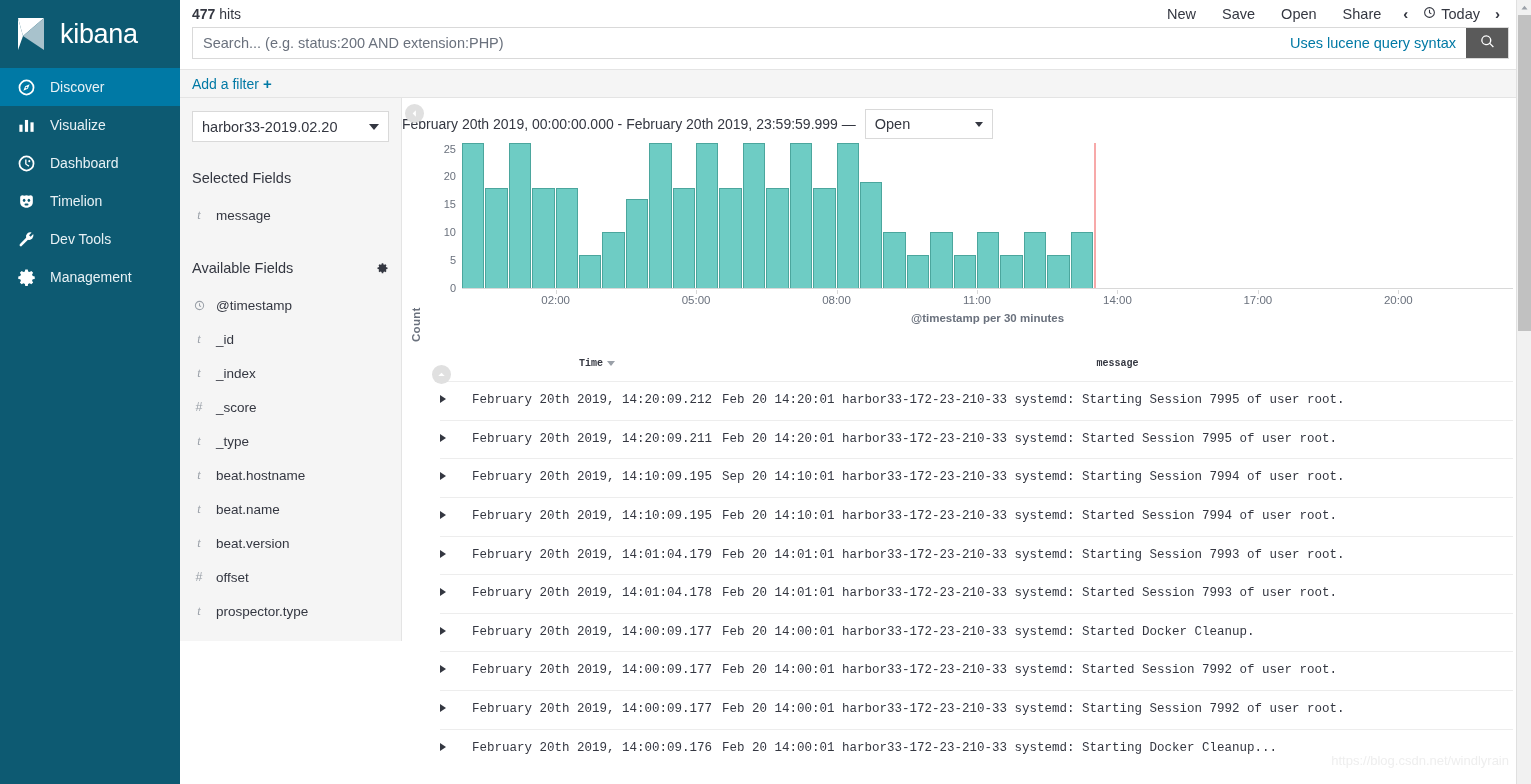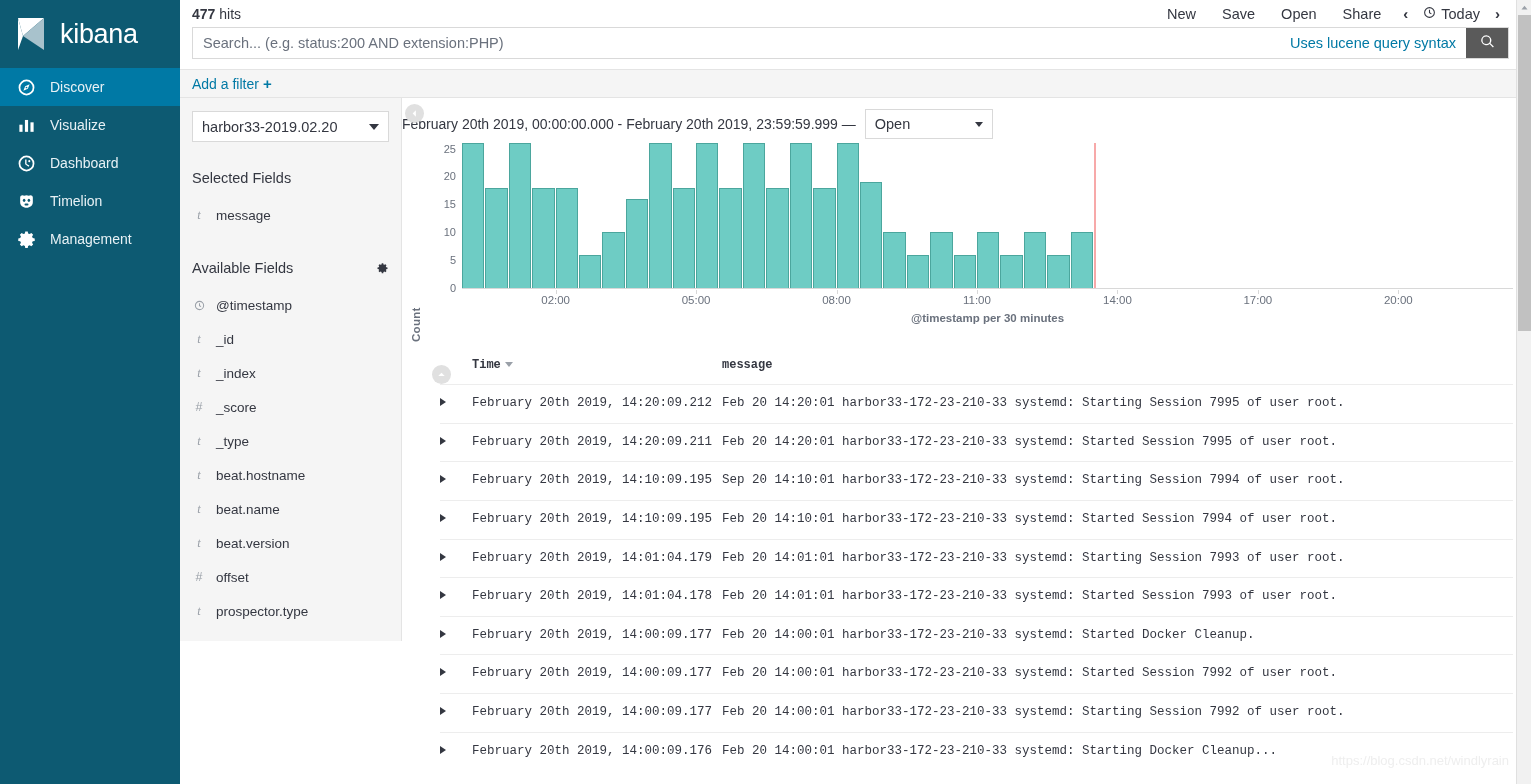--- a/index.html
+++ b/index.html
@@ -234,21 +234,21 @@
   #xlabel {
     position: absolute; left: 0; right: 0; top: 168px;
     text-align: center; font-size: 11.5px; font-weight: bold; color: #6a717d;
     padding-left: 60px;
   }
 
   
   #doctable { margin: 14px 18px 0 38px; }
   #doctable table { width: 100%; border-collapse: collapse; table-layout: fixed; }
   #doctable th {
-    text-align: left; font-size: 12px; color: #343741;
+    text-align: center; font-size: 10px; color: #343741;
     font-weight: bold; padding: 0 0 12px 0;
     font-family: "Liberation Mono", monospace;
   }
   th.col-caret { width: 32px; }
   th.col-time { width: 250px; }
   #doctable tbody tr { border-top: 1px solid #ededed; }
   #doctable td {
     padding: 11px 0; vertical-align: top;
     font-family: "Liberation Mono", monospace;
     font-size: 12.5px; color: #343741; line-height: 1.25;
@@ -342,20 +342,28 @@
         <svg width="19" height="19" viewBox="0 0 24 24">
           <path d="M4 7c0-2 1.5-3 3-3 .8 0 1.5.3 2 .8A6.6 6.6 0 0112 4c1 0 2 .3 3 .8.5-.5 1.2-.8 2-.8 1.5 0 3 1 3 3v6c0 4-3.6 7-8 7s-8-3-8-7V7z"></path>
           <ellipse cx="9" cy="10.5" rx="1.6" ry="2" fill="#0d5a72"></ellipse>
           <ellipse cx="15" cy="10.5" rx="1.6" ry="2" fill="#0d5a72"></ellipse>
           <rect x="9.5" y="14.5" width="5" height="2.6" rx="1.2" fill="#0d5a72"></rect>
         </svg>
       </span>
       <span class="nav-label">Timelion</span>
     </div>
 
+    <div class="nav-item">
+      <span class="nav-icon">
+        <svg width="19" height="19" viewBox="0 0 24 24">
+          <path d="M20.5 5.2l-3.3 3.3-2-2 3.3-3.3a5.5 5.5 0 00-7 6.7L3.8 17.6a1.7 1.7 0 102.4 2.4l7.7-7.7a5.5 5.5 0 006.6-7.1z"></path>
+        </svg>
+      </span>
+      <span class="nav-label">Dev Tools</span>
+    </div>
 
     <div class="nav-item">
       <span class="nav-icon">
         <svg width="19" height="19" viewBox="0 0 24 24">
           <path d="M12 8.3a3.7 3.7 0 100 7.4 3.7 3.7 0 000-7.4zm0 2a1.7 1.7 0 110 3.4 1.7 1.7 0 010-3.4z"></path>
           <path d="M10.4 1.8h3.2l.4 2.5 2 .9 2.1-1.4 2.3 2.3-1.4 2.1.9 2 2.5.4v3.2l-2.5.4-.9 2 1.4 2.1-2.3 2.3-2.1-1.4-2 .9-.4 2.5h-3.2l-.4-2.5-2-.9-2.1 1.4-2.3-2.3 1.4-2.1-.9-2-2.5-.4v-3.2l2.5-.4.9-2L3.6 6.1l2.3-2.3 2.1 1.4 2-.9.4-2.5z"></path>
         </svg>
       </span>
       <span class="nav-label">Management</span>
     </div>

